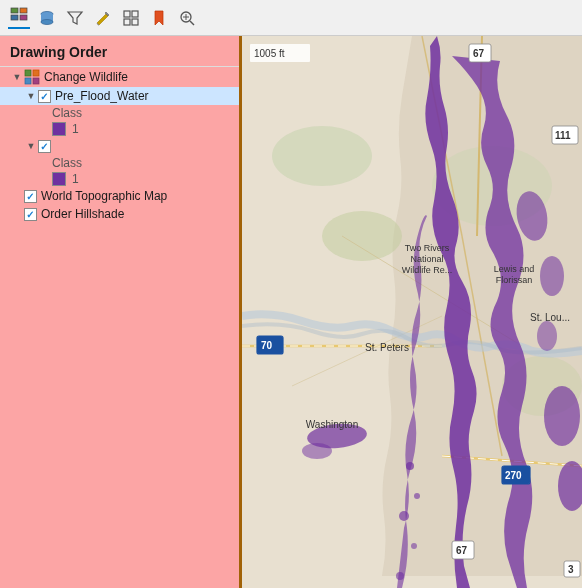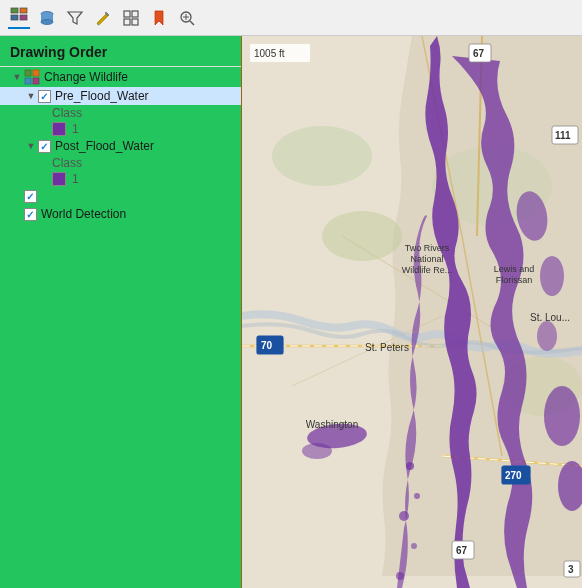--- a/index.html
+++ b/index.html
@@ -30,22 +30,22 @@
     .main {
       display: flex;
       flex: 1;
       overflow: hidden;
     }
 
     
     .panel {
       width: 242px;
       min-width: 242px;
-      background: #22c55e;
-      border-right: 1px solid #a16207;
+      background: #fca5a5;
+      border-right: 3px solid #a16207;
       display: flex;
       flex-direction: column;
       overflow-y: auto;
       overflow-x: hidden;
     }
 
     .panel-title {
       font-size: 14px;
       font-weight: 600;
       padding: 8px 10px 6px 10px;
@@ -217,41 +217,41 @@
     </div>
 
     <div class="class-row" style="padding-left:52px;">
       <div class="color-swatch" style="background:#7030a0;"></div>
       <span>1</span>
     </div>
 
     <div class="tree-item indent-2">
       <div class="expand-arrow">▼</div>
       <div class="checkbox checked"></div>
-      <span class="layer-label">Post_Flood_Water</span>
     </div>
 
     <div class="class-row" style="padding-left:52px;">
       <span style="color:#555;font-size:12px;">Class</span>
     </div>
 
     <div class="class-row" style="padding-left:52px;">
       <div class="color-swatch" style="background:#7030a0;"></div>
       <span>1</span>
     </div>
 
     <div class="tree-item indent-1">
       <div class="expand-arrow" style="visibility:hidden;">▶</div>
       <div class="checkbox checked"></div>
+      <span class="layer-label">World Topographic Map</span>
     </div>
 
     <div class="tree-item indent-1">
       <div class="expand-arrow" style="visibility:hidden;">▶</div>
       <div class="checkbox checked"></div>
-      <span class="layer-label">World Detection</span>
+      <span class="layer-label">Order Hillshade</span>
     </div>
 
   </div>
 
   <div class="map-area">
     <svg class="map-svg" viewBox="0 0 340 552" xmlns="http://www.w3.org/2000/svg">
 
       <rect width="340" height="552" fill="#e8e0d0"></rect>
 
       <path d="M170 0 Q165 30 160 60 Q155 90 158 120 Q162 150 155 180 Q148 210 152 240 Q156 270 150 300 Q144 330 148 360 Q152 390 145 420 Q138 450 142 480 Q146 510 140 540 L340 540 L340 0 Z" fill="#d4c8b4" opacity="0.5"></path>

